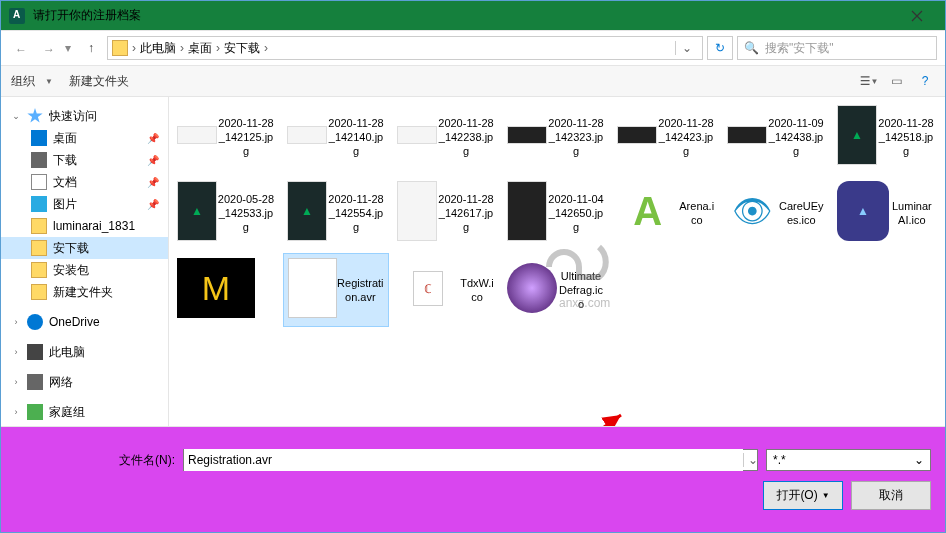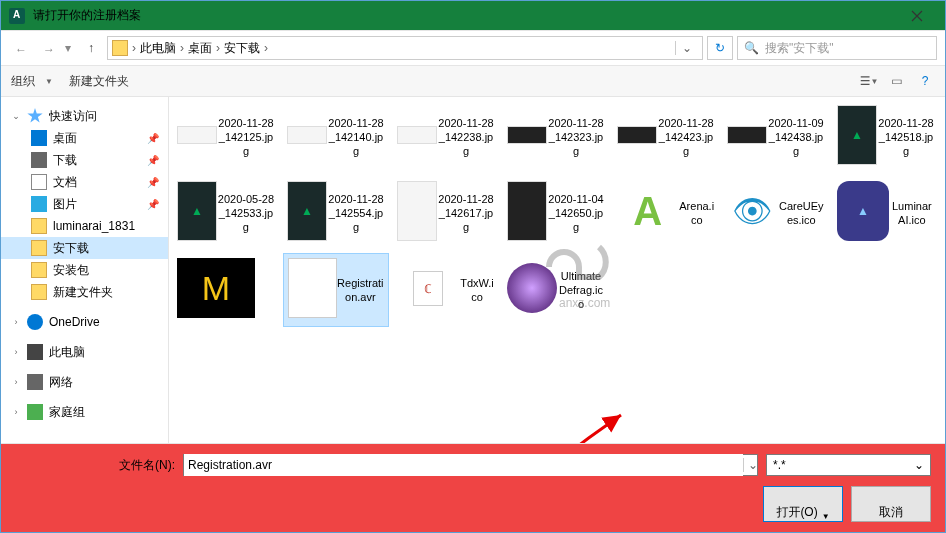--- a/index.html
+++ b/index.html
@@ -50,28 +50,28 @@
 .file-item.selected{background:#cce8ff;border:1px solid #99d1ff}
 .file-thumb{width:78px;height:60px;margin-bottom:4px;display:flex;align-items:center;justify-content:center;background:#222;color:#fff;font-size:10px;border:1px solid #ddd}
 .file-thumb.top{height:18px}
 .file-thumb.light{background:#f5f5f5;color:#333}
 .file-thumb.ico{background:transparent;font-size:36px;border:none}
 .file-thumb.blank{background:#fff;border:1px solid #ccc}
 .file-name{text-align:center;word-break:break-all;line-height:14px;font-size:11px}
 .watermark{position:absolute;left:360px;top:140px;width:200px;height:80px;color:rgba(130,130,130,.5);font-size:18px;pointer-events:none}
 .arrow-annot{position:absolute;left:380px;top:310px;width:90px;height:60px;pointer-events:none}
 .arrow-annot svg{width:100%;height:100%}
-.bottom{border-top:1px solid #e5e5e5;padding:10px 14px;background:#ef4444}
+.bottom{border-top:1px solid #e5e5e5;padding:22px 14px;background:#d946ef}
 .fn-row{display:flex;align-items:center;gap:8px;margin-bottom:10px}
 .fn-label{width:160px;text-align:right}
 .fn-input{flex:1;height:22px;border:1px solid #7a7a7a;padding:0 4px;background:#fff}
 .fn-dd{width:14px;text-align:center;color:#666;cursor:pointer;border-left:1px solid #ccc;padding-left:4px}
 .filter-sel{width:165px;height:22px;border:1px solid #7a7a7a;background:#fff;display:flex;align-items:center;padding:0 6px}
 .btn-row{display:flex;justify-content:flex-end;gap:8px}
-.dlg-btn{width:80px;height:36px;border:1px solid #aaa;background:#e5e5e5;cursor:pointer;display:flex;align-items:flex-end;justify-content:center}
+.dlg-btn{width:80px;height:29px;border:1px solid #aaa;background:#e5e5e5;cursor:pointer;display:flex;align-items:center;justify-content:center}
 .dlg-btn:first-child{border:1px solid #0078d4}
 .dlg-btn .dd{margin-left:4px;font-size:8px}
 </style>
 </head>
 <body>
 
 <div class="titlebar">
   <div class="app-icon"></div>
   <div class="title-text">请打开你的注册档案</div>
   <div class="close-btn">

